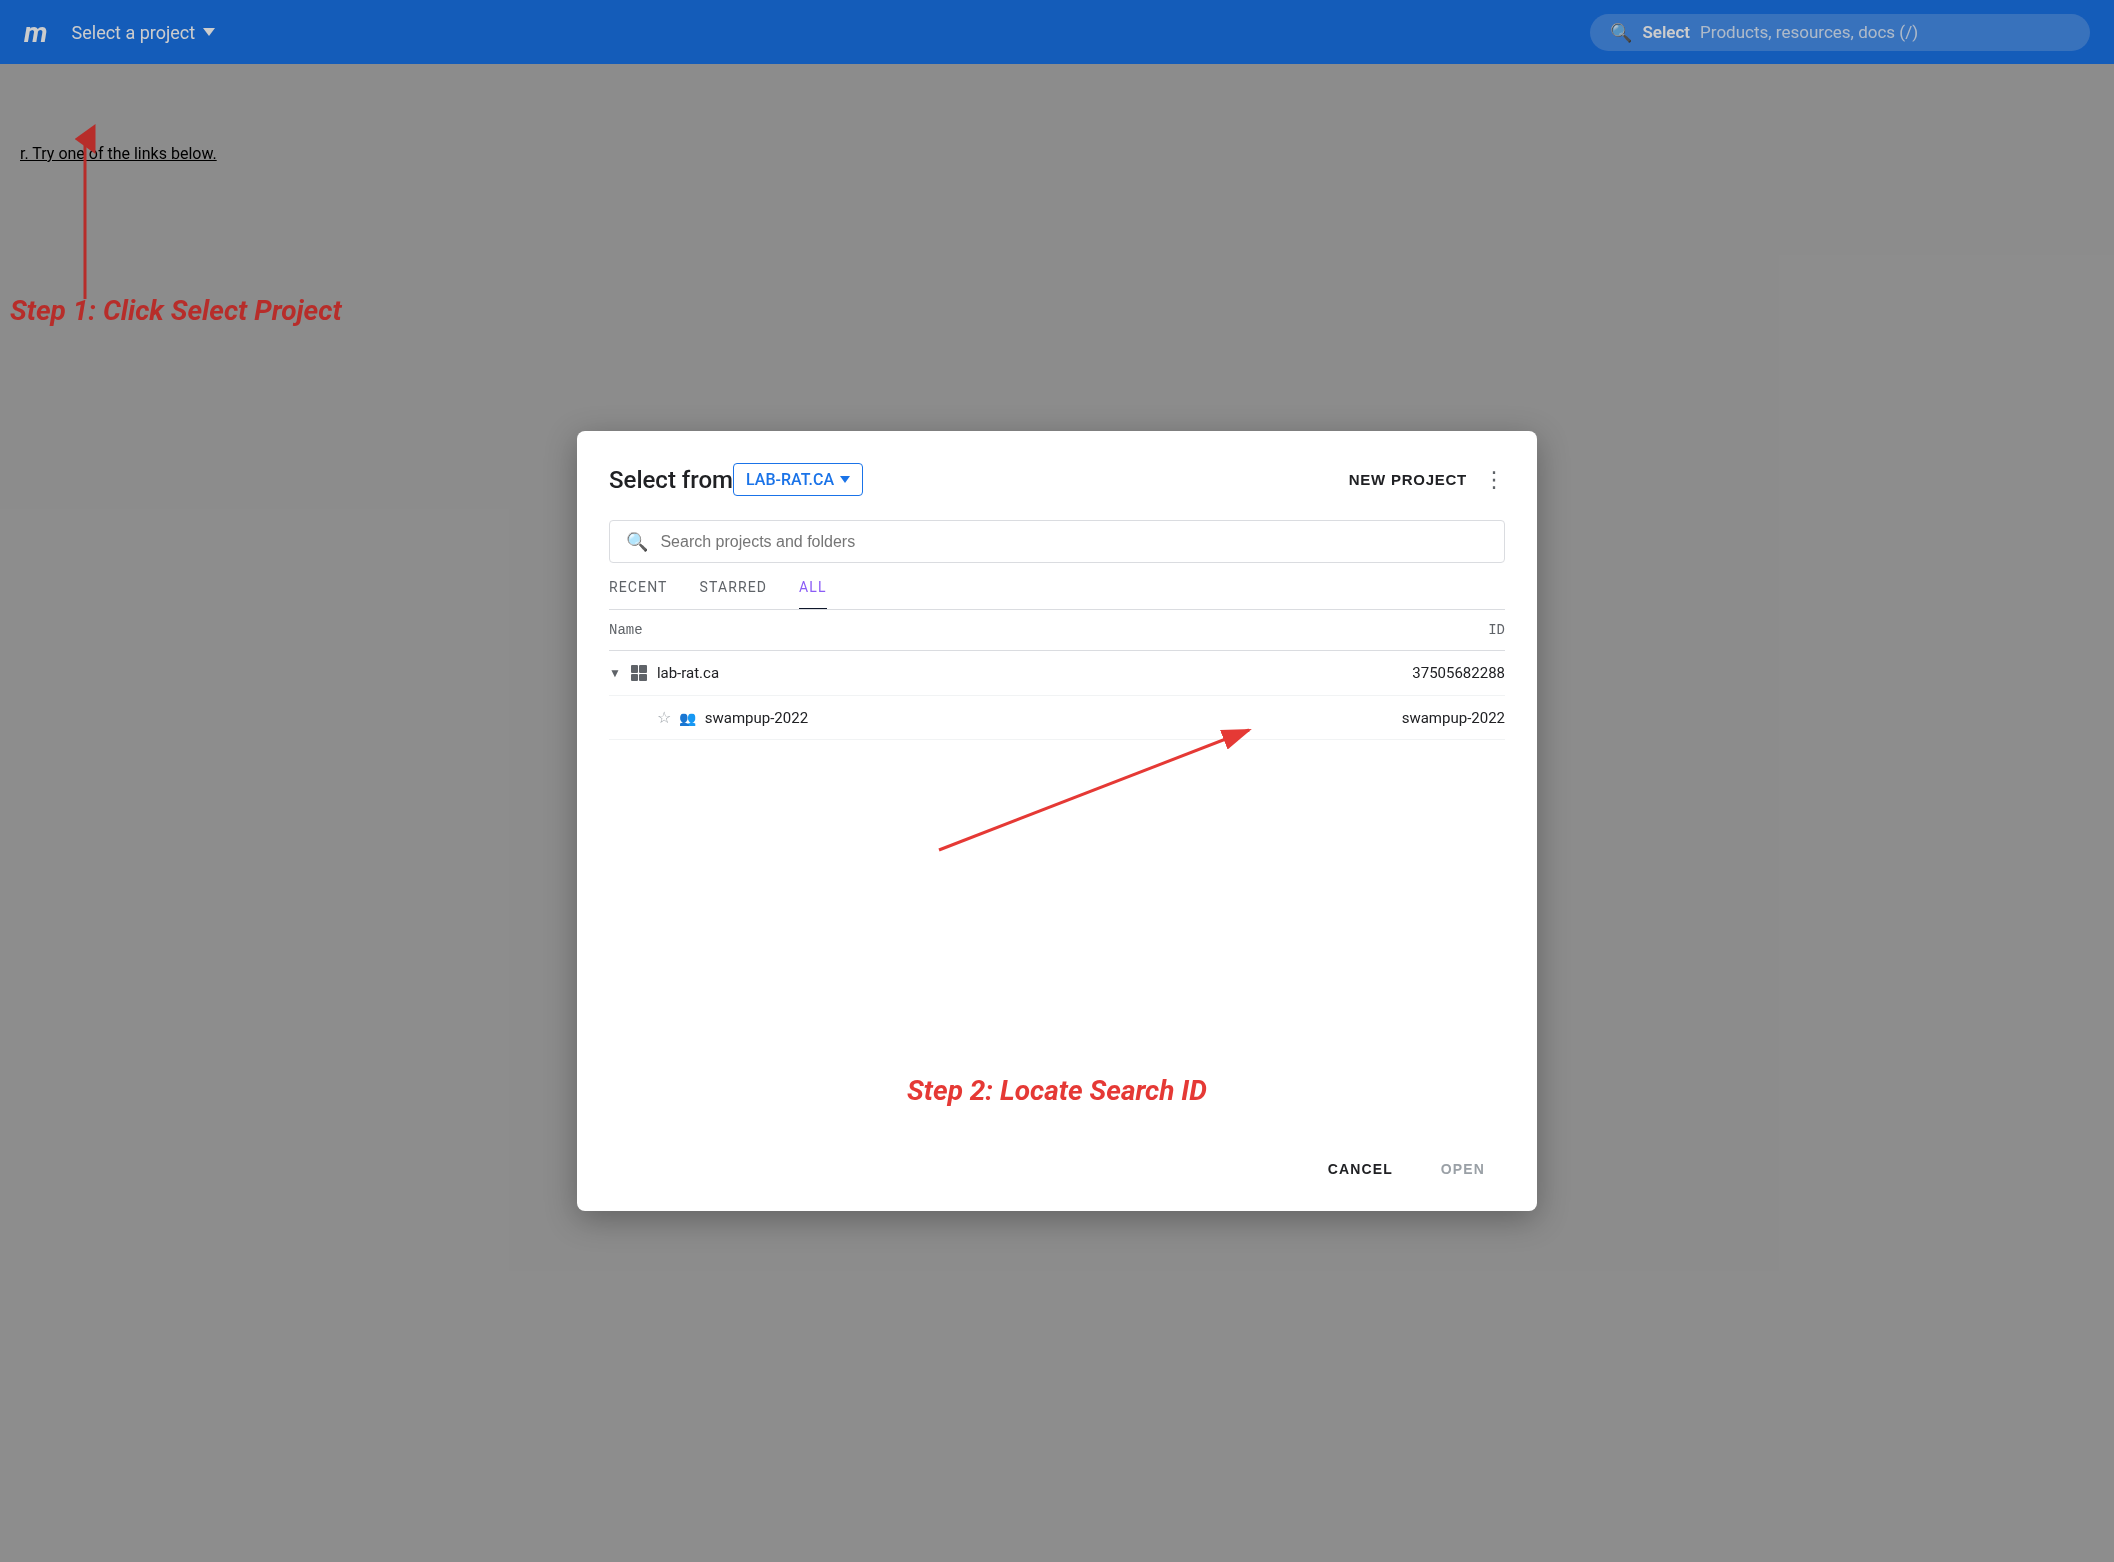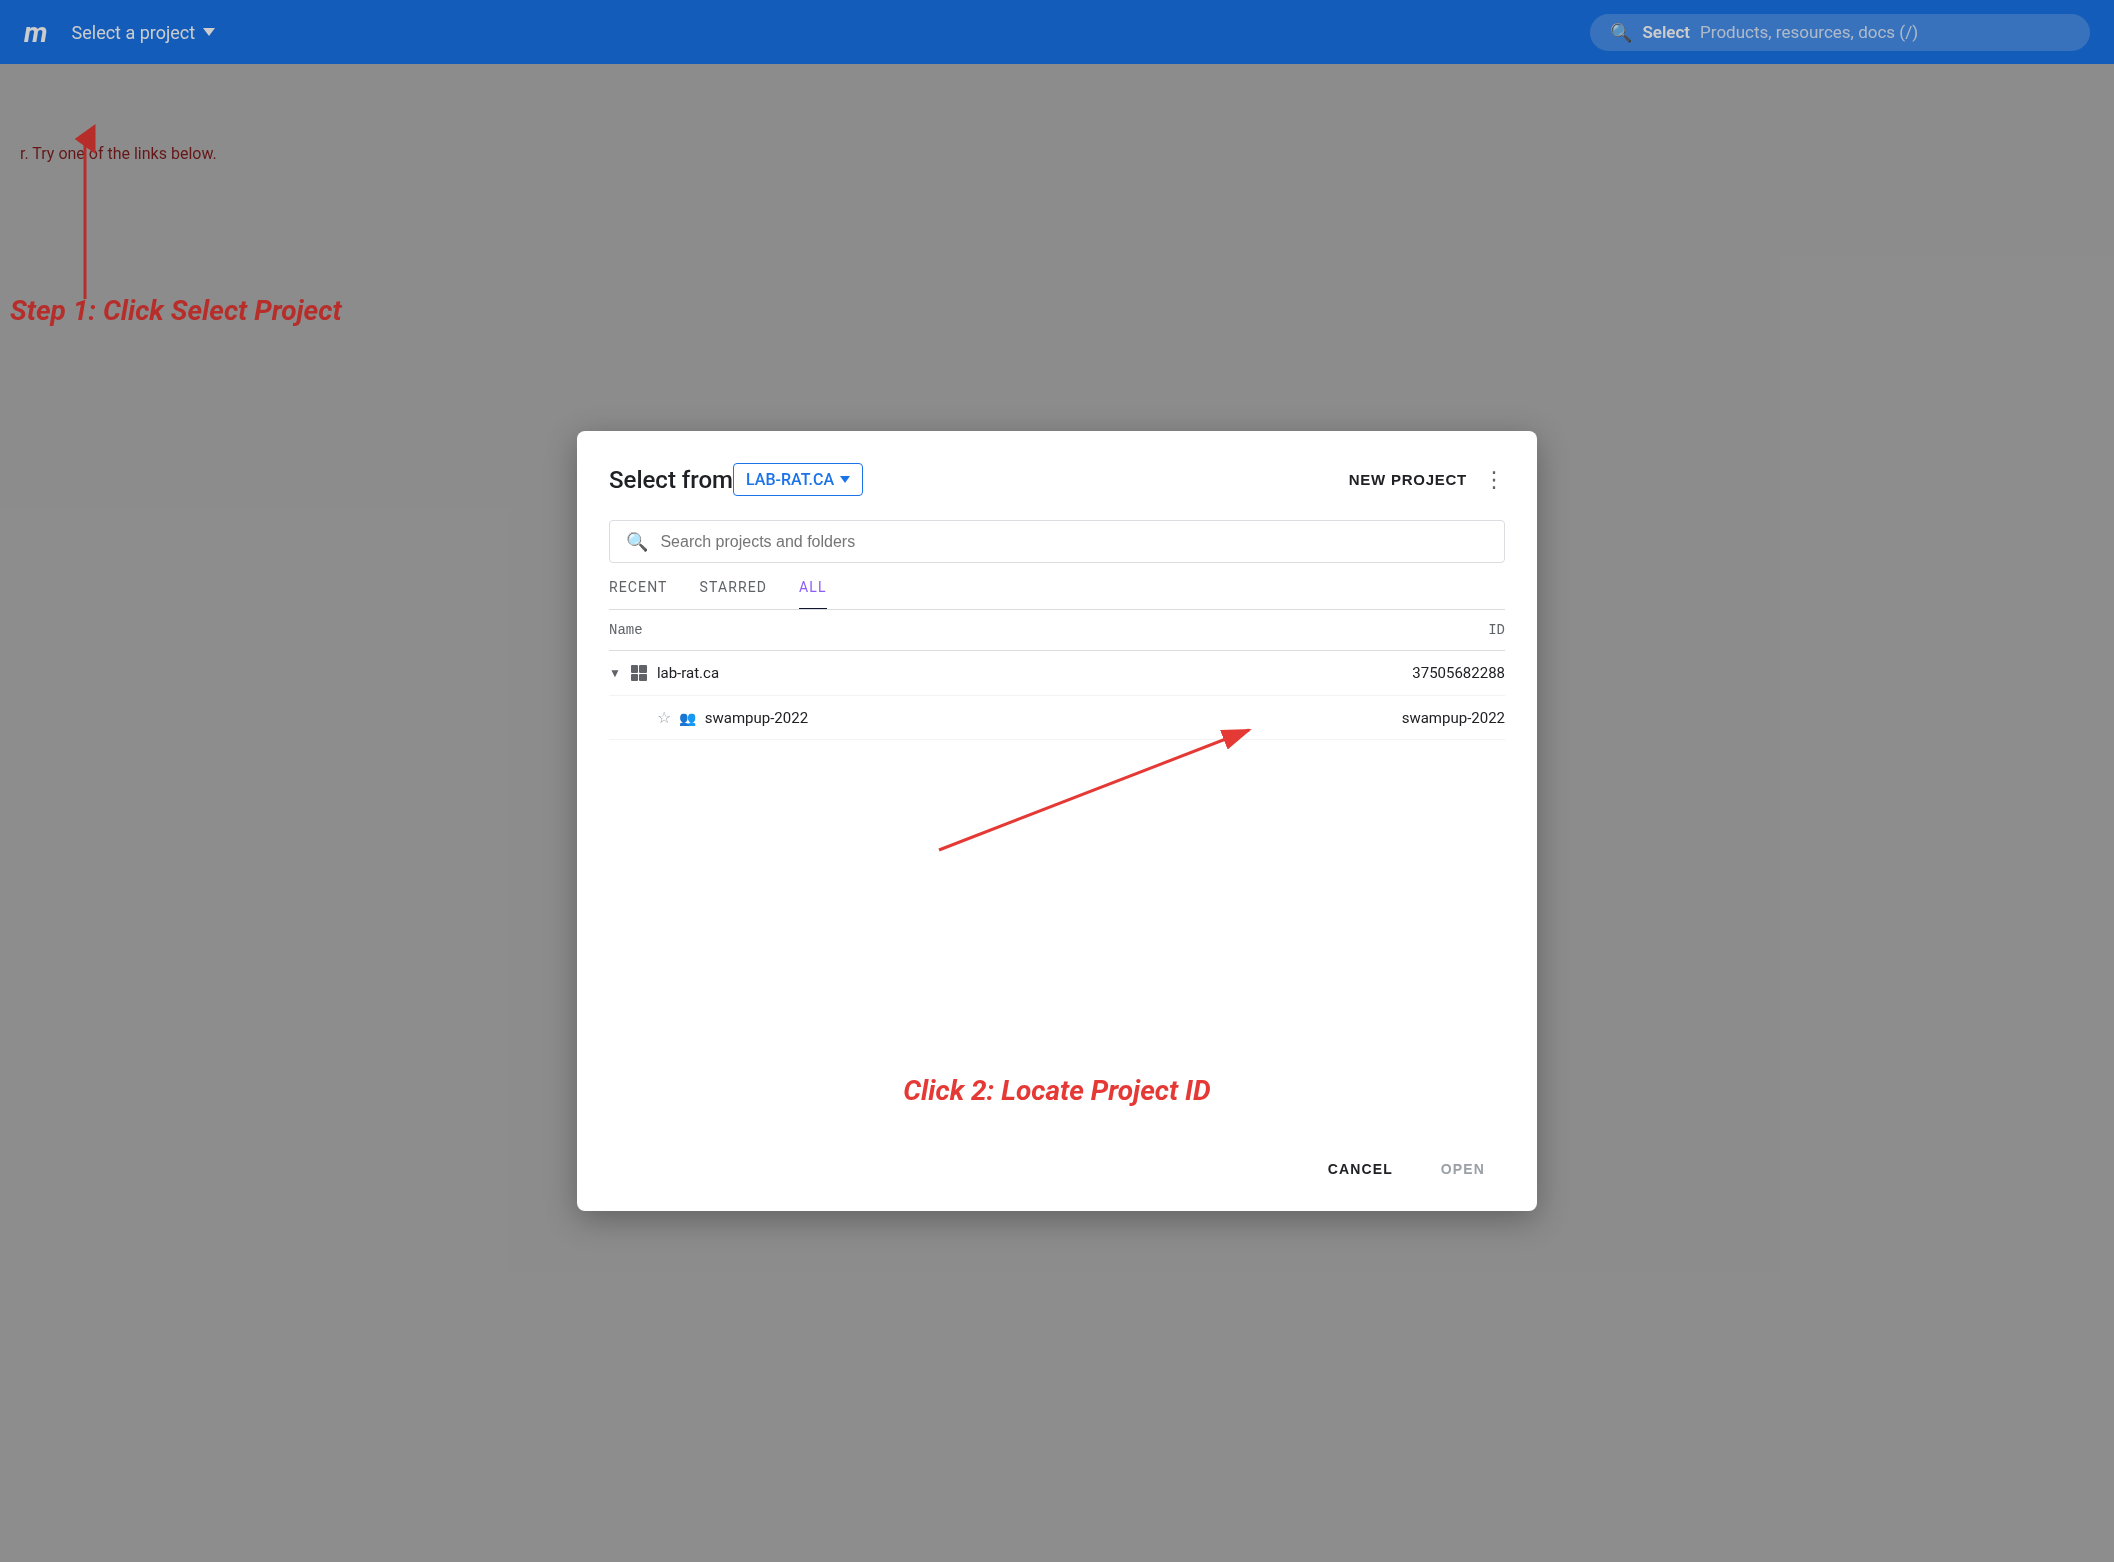--- a/index.html
+++ b/index.html
@@ -72,22 +72,23 @@
     
     .bg-content {
       position: absolute;
       top: 64px; left: 0; right: 0; bottom: 0;
       background: #b0b0b0;
     }
     .bg-text {
       position: absolute;
       top: 80px;
       left: 20px;
-      color: #7f1d1d;
+      color: #000000;
       font-size: 16px;
+      text-decoration: underline;
     }
     .annotation-step1-text {
       position: absolute;
       top: 230px;
       left: 10px;
       color: #e53935;
       font-size: 28px;
       font-weight: bold;
       font-style: italic;
     }
@@ -433,21 +434,21 @@
 
       <svg style="position:absolute; top:60px; left:300px; width:380px; height:200px; overflow:visible;">
         <defs>
           <marker id="arrowhead2" markerWidth="10" markerHeight="7" refX="9" refY="3.5" orient="auto">
             <polygon points="0 0, 10 3.5, 0 7" fill="#e53935"></polygon>
           </marker>
         </defs>
         <line x1="30" y1="180" x2="340" y2="60" stroke="#e53935" stroke-width="3" marker-end="url(#arrowhead2)"></line>
       </svg>
 
-      <div style="position:absolute; bottom:20px; left:50%; transform:translateX(-50%); color:#e53935; font-size:28px; font-weight:bold; font-style:italic; white-space:nowrap; pointer-events:none;">Click 2: Locate Project ID</div>
+      <div style="position:absolute; bottom:20px; left:50%; transform:translateX(-50%); color:#e53935; font-size:28px; font-weight:bold; font-style:italic; white-space:nowrap; pointer-events:none;">Step 2: Locate Search ID</div>
     </div>
 
     <div class="modal-footer">
       <button class="footer-btn cancel-btn">CANCEL</button>
       <button class="footer-btn open-btn">OPEN</button>
     </div>
 
   </div>
 </div>
 

